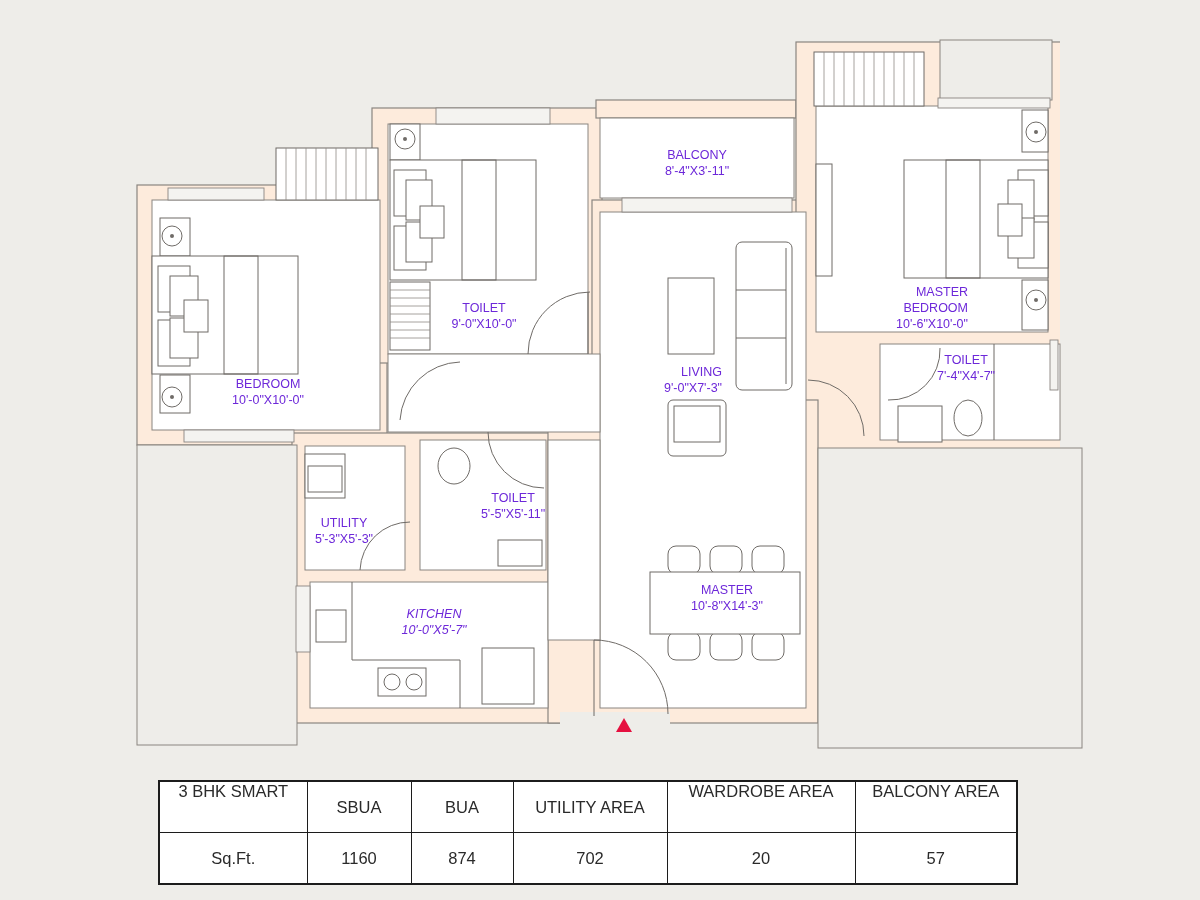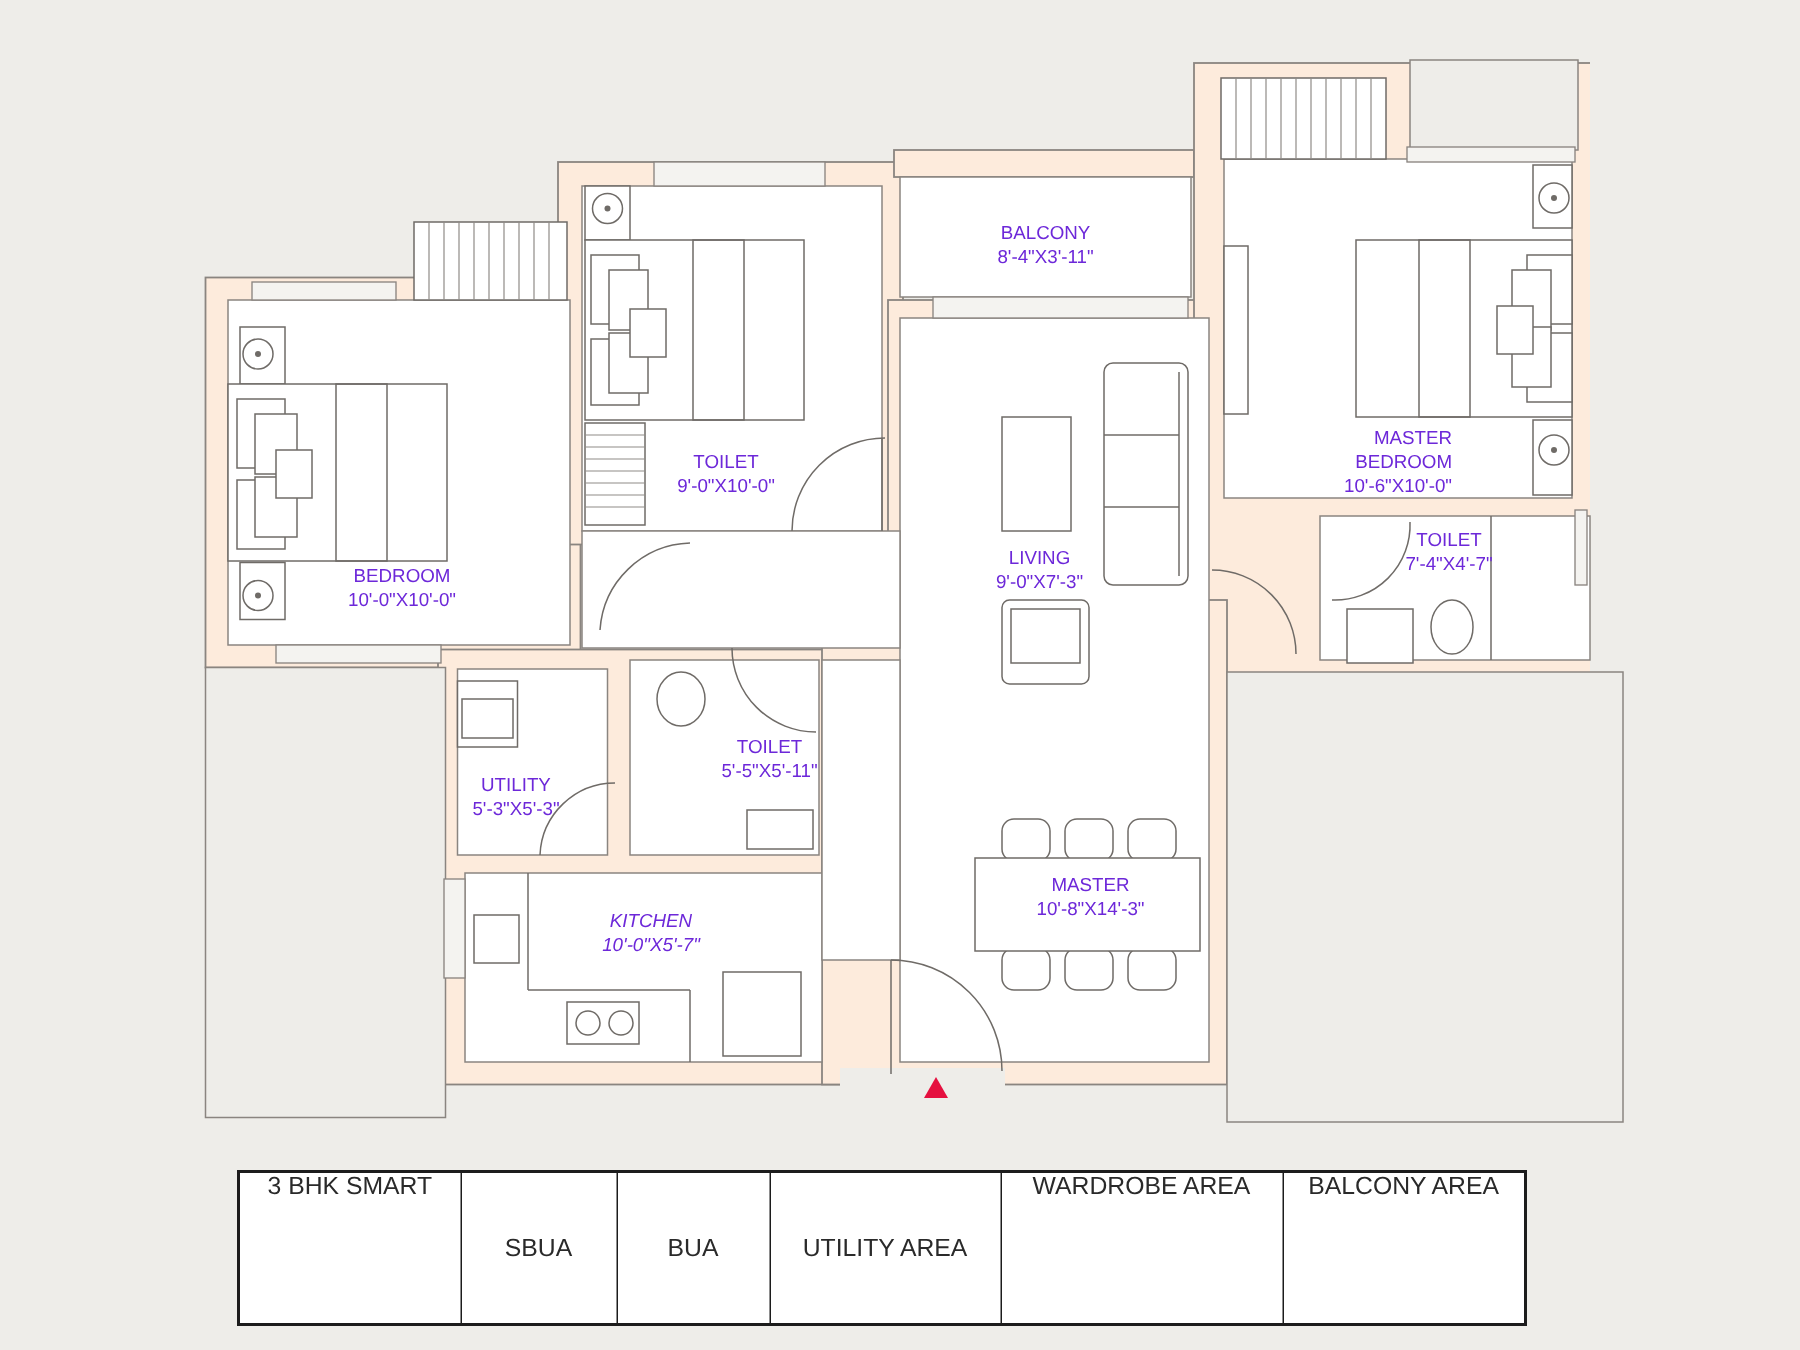--- a/index.html
+++ b/index.html
@@ -235,21 +235,21 @@
   <div>10'-0"X10'-0"</div>
 </div>
 <div class="room-label" style="left:484px; top:300px;">
   <div>TOILET</div>
   <div>9'-0"X10'-0"</div>
 </div>
 <div class="room-label" style="left:697px; top:147px;">
   <div>BALCONY</div>
   <div>8'-4"X3'-11"</div>
 </div>
-<div class="room-label" style="left:693px; top:364px;">
+<div class="room-label" style="left:693px; top:364px;text-align:right;">
   <div>LIVING</div>
   <div>9'-0"X7'-3"</div>
 </div>
 <div class="room-label" style="left:932px; top:284px;text-align:right;">
   <div>MASTER</div>
   <div>BEDROOM</div>
   <div>10'-6"X10'-0"</div>
 </div>
 <div class="room-label" style="left:966px; top:352px;">
   <div>TOILET</div>
@@ -285,14 +285,22 @@
   </colgroup>
   <tbody>
       <tr>
     <th class="first">3 BHK SMART</th>
     <th>SBUA</th>
     <th>BUA</th>
     <th>UTILITY AREA</th>
     <th class="first">WARDROBE AREA</th>
     <th class="first">BALCONY AREA</th>
   </tr>
+  <tr>
+    <td>Sq.Ft.</td>
+    <td>1160</td>
+    <td>874</td>
+    <td>702</td>
+    <td>20</td>
+    <td>57</td>
+  </tr>
 </tbody>
   </table>
 
 </body></html>

